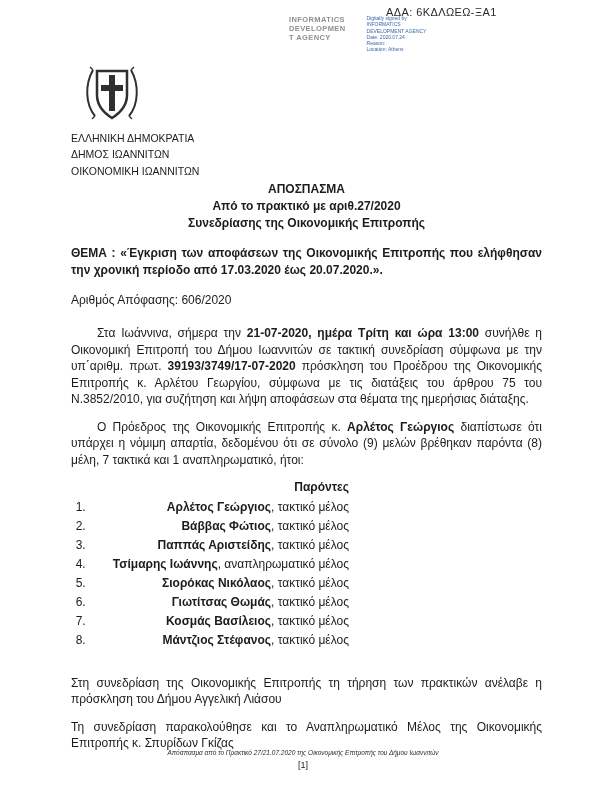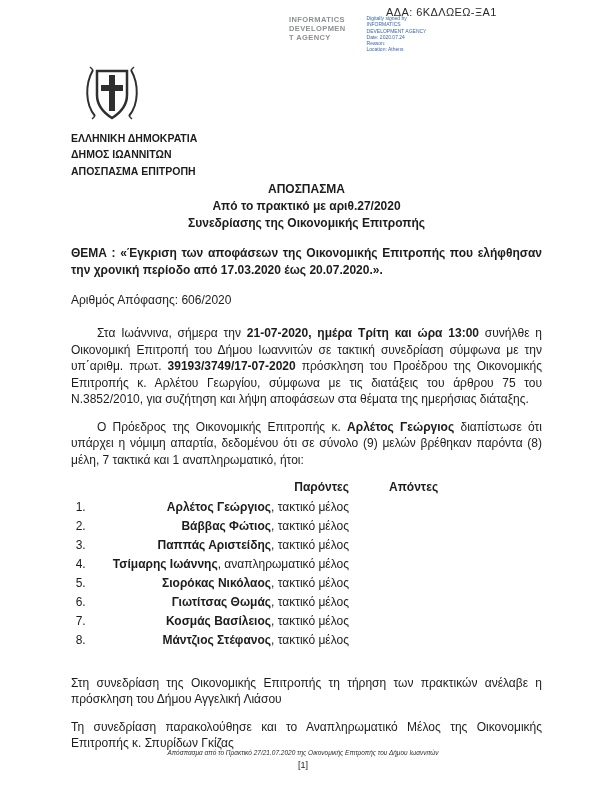--- a/index.html
+++ b/index.html
@@ -9,21 +9,21 @@
   }
   .ada{
     position:absolute;top:6px;left:386px;font-size:11px;letter-spacing:.4px;color:#2a2a2a;
   }
   .stamp{
     position:absolute;top:15px;left:289px;display:flex;gap:21px;align-items:flex-start;
   }
   .stamp-left{color:#8d9093;font-weight:700;font-size:7.5px;line-height:1.2;letter-spacing:.4px;}
   .stamp-right{color:#3a66ad;font-size:5px;line-height:1.25;}
   .emblem{position:absolute;top:64px;left:84px;}
-  .org{position:absolute;top:130px;left:71px;font-weight:700;font-size:10.5px;line-height:1.55;}
+  .org{position:absolute;top:130px;left:71px;font-weight:400;font-size:10.5px;line-height:1.55;}
   .content{
     position:absolute;top:181px;left:71px;width:471px;
     font-size:12px;line-height:1.38;text-align:justify;
   }
   .bold{font-weight:700;}
   .title-block{text-align:center;font-weight:700;line-height:1.4;margin:0 0 14px;}
   .subject{margin:0 0 14px;font-weight:700;}
   .decision{margin:0 0 16px;text-align:left;font-weight:400;}
   .para{margin:0 0 11px;}
   .indent{text-indent:26px;}
@@ -69,21 +69,21 @@
       </g>
       <path d="M13,7 h30 v24 c0,11 -7,18 -15,23 c-8,-5 -15,-12 -15,-23 z" fill="#ffffff" stroke="#2f2f2f" stroke-width="2.5"></path>
       <rect x="25" y="11" width="6" height="36" fill="#2f2f2f"></rect>
       <rect x="17" y="21" width="22" height="6" fill="#2f2f2f"></rect>
     </svg>
   </div>
 
   <div class="org">
     <div>ΕΛΛΗΝΙΚΗ ΔΗΜΟΚΡΑΤΙΑ</div>
     <div>ΔΗΜΟΣ ΙΩΑΝΝΙΤΩΝ</div>
-    <div>ΑΠΟΣΠΑΣΜΑ ΕΠΙΤΡΟΠΗ</div>
+    <div>ΟΙΚΟΝΟΜΙΚΗ ΙΩΑΝΝΙΤΩΝ</div>
   </div>
 
   <div class="content">
 
     <div class="title-block">
       <div>ΑΠΟΣΠΑΣΜΑ</div>
       <div>Από το πρακτικό με αριθ.27/2020</div>
       <div>Συνεδρίασης της Οικονομικής Επιτροπής</div>
     </div>
 
@@ -103,21 +103,20 @@
           <li><span class="bold">Βάββας Φώτιος</span><span>, τακτικό μέλος</span></li>
           <li><span class="bold">Παππάς Αριστείδης</span><span>, τακτικό μέλος</span></li>
           <li><span class="bold">Τσίμαρης Ιωάννης</span><span>, αναπληρωματικό μέλος</span></li>
           <li><span class="bold">Σιορόκας Νικόλαος</span><span>, τακτικό μέλος</span></li>
           <li><span class="bold">Γιωτίτσας Θωμάς</span><span>, τακτικό μέλος</span></li>
           <li><span class="bold">Κοσμάς Βασίλειος</span><span>, τακτικό μέλος</span></li>
           <li><span class="bold">Μάντζιος Στέφανος</span><span>, τακτικό μέλος</span></li>
         </ol>
       </div>
       <div class="col-absent">
-        <div class="col-header">Απόντες</div>
       </div>
     </div>
 
     <p class="para">Στη συνεδρίαση της Οικονομικής Επιτροπής τη τήρηση των πρακτικών ανέλαβε η πρόσκληση του Δήμου Αγγελική Λιάσου</p>
 
     <p class="para">Τη συνεδρίαση παρακολούθησε και το Αναπληρωματικό Μέλος της Οικονομικής Επιτροπής κ. Σπυρίδων Γκίζας</p>
 
   </div>
 
   <div class="footer">

